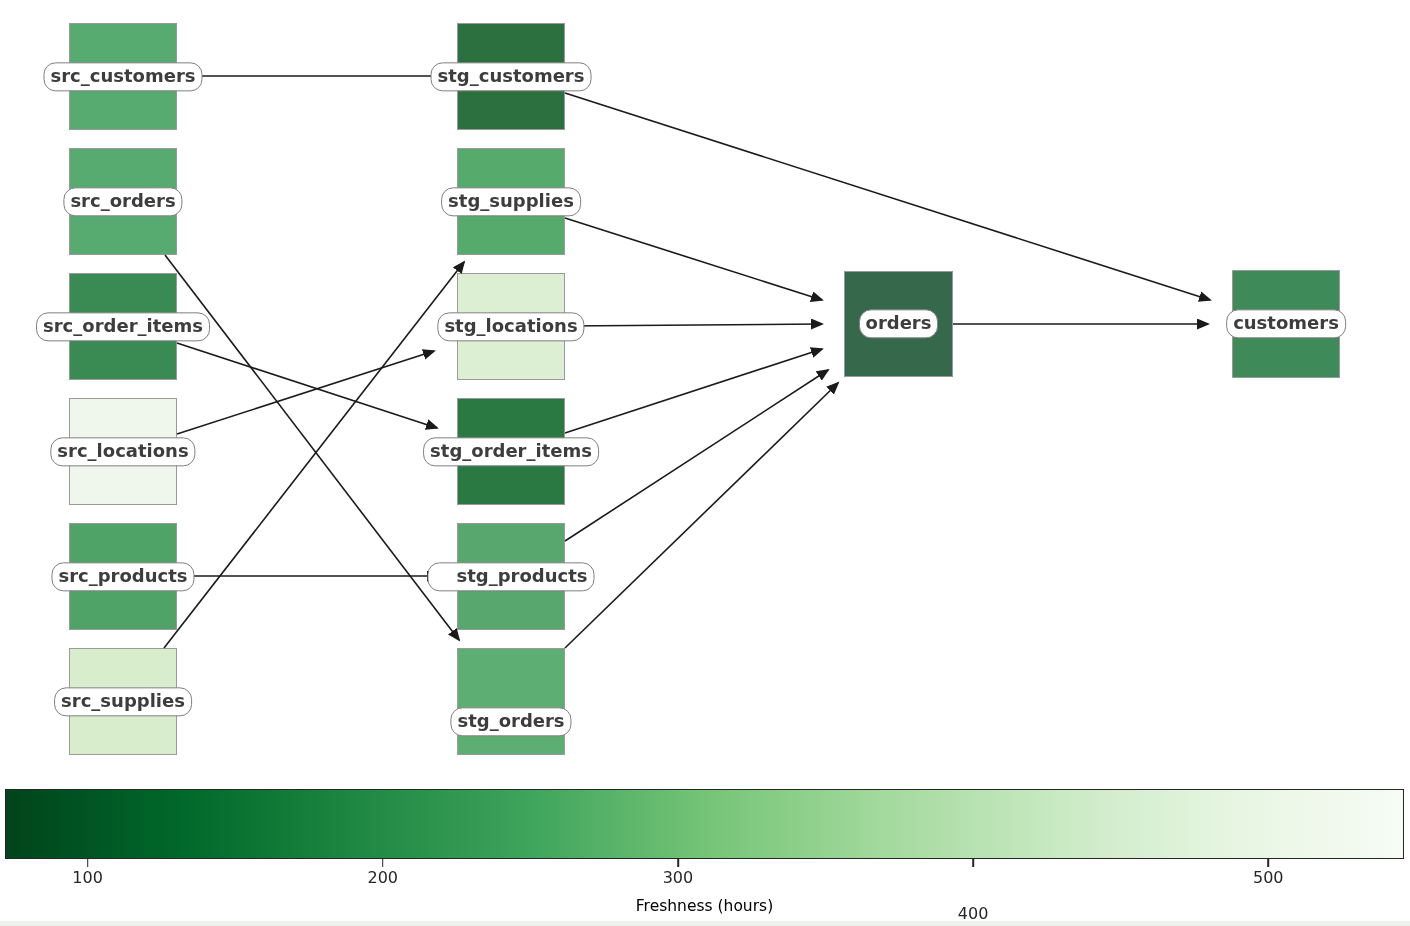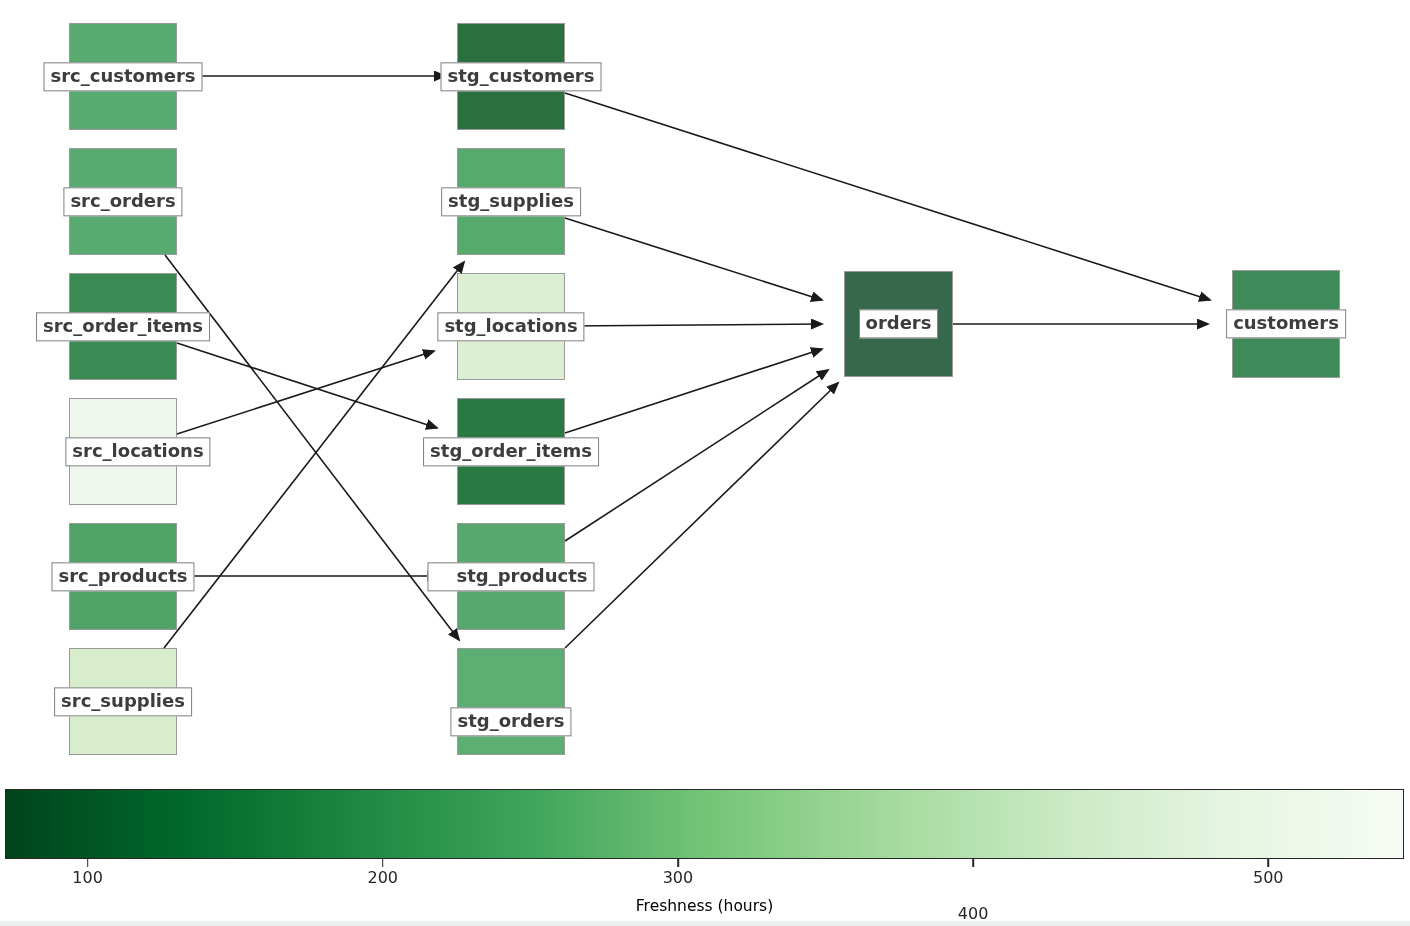--- a/index.html
+++ b/index.html
@@ -17,21 +17,21 @@
   .node-box {
     position: absolute;
     border: 1.5px solid #9a9a9a;
     z-index: 1;
   }
   .node-label {
     position: absolute;
     transform: translate(-50%, -50%);
     background: #ffffff;
     border: 1.5px solid #7f7f7f;
-    border-radius: 0;
+    border-radius: 12px;
     padding: 1px 6px 2px 6px;
     font-size: 18px;
     font-weight: bold;
     color: #3d3d3d;
     white-space: nowrap;
     z-index: 3;
     line-height: 1.35;
   }
   .colorbar {
     position: absolute;
@@ -95,27 +95,27 @@
   </svg>
 
   <div id="nodes-layer" class="layer">
       <div class="node-box" style="left: 69px; top: 23px; width: 108px; height: 107px; background: rgb(88, 171, 112);"></div>
       <div class="node-label" style="left: 123px; top: 76.5px;">src_customers</div>
       <div class="node-box" style="left: 69px; top: 148px; width: 108px; height: 107px; background: rgb(88, 171, 112);"></div>
       <div class="node-label" style="left: 123px; top: 201.5px; text-align: right;">src_orders</div>
       <div class="node-box" style="left: 69px; top: 273px; width: 108px; height: 107px; background: rgb(57, 138, 83);"></div>
       <div class="node-label" style="left: 123px; top: 326.5px;">src_order_items</div>
       <div class="node-box" style="left: 69px; top: 398px; width: 108px; height: 107px; background: rgb(239, 247, 236);"></div>
-      <div class="node-label" style="left: 123px; top: 451.5px; margin-left: 15px;">src_locations</div>
+      <div class="node-label" style="left: 123px; top: 451.5px;">src_locations</div>
       <div class="node-box" style="left: 69px; top: 523px; width: 108px; height: 107px; background: rgb(80, 163, 103);"></div>
       <div class="node-label" style="left: 123px; top: 576.5px;">src_products</div>
       <div class="node-box" style="left: 69px; top: 648px; width: 108px; height: 107px; background: rgb(216, 237, 204);"></div>
       <div class="node-label" style="left: 123px; top: 701.5px;">src_supplies</div>
       <div class="node-box" style="left: 457px; top: 23px; width: 108px; height: 107px; background: rgb(45, 112, 64);"></div>
-      <div class="node-label" style="left: 511px; top: 76.5px; margin-left: 10px;">stg_customers</div>
+      <div class="node-label" style="left: 511px; top: 76.5px;">stg_customers</div>
       <div class="node-box" style="left: 457px; top: 148px; width: 108px; height: 107px; background: rgb(85, 170, 108);"></div>
       <div class="node-label" style="left: 511px; top: 201.5px;">stg_supplies</div>
       <div class="node-box" style="left: 457px; top: 273px; width: 108px; height: 107px; background: rgb(220, 239, 211);"></div>
       <div class="node-label" style="left: 511px; top: 326.5px;">stg_locations</div>
       <div class="node-box" style="left: 457px; top: 398px; width: 108px; height: 107px; background: rgb(42, 120, 66);"></div>
       <div class="node-label" style="left: 511px; top: 451.5px;">stg_order_items</div>
       <div class="node-box" style="left: 457px; top: 523px; width: 108px; height: 107px; background: rgb(88, 167, 110);"></div>
       <div class="node-label" style="left: 511px; top: 576.5px; padding-left: 28px;">stg_products</div>
       <div class="node-box" style="left: 457px; top: 648px; width: 108px; height: 107px; background: rgb(93, 174, 115);"></div>
       <div class="node-label" style="left: 511px; top: 701.5px; margin-top: 20px;">stg_orders</div>

